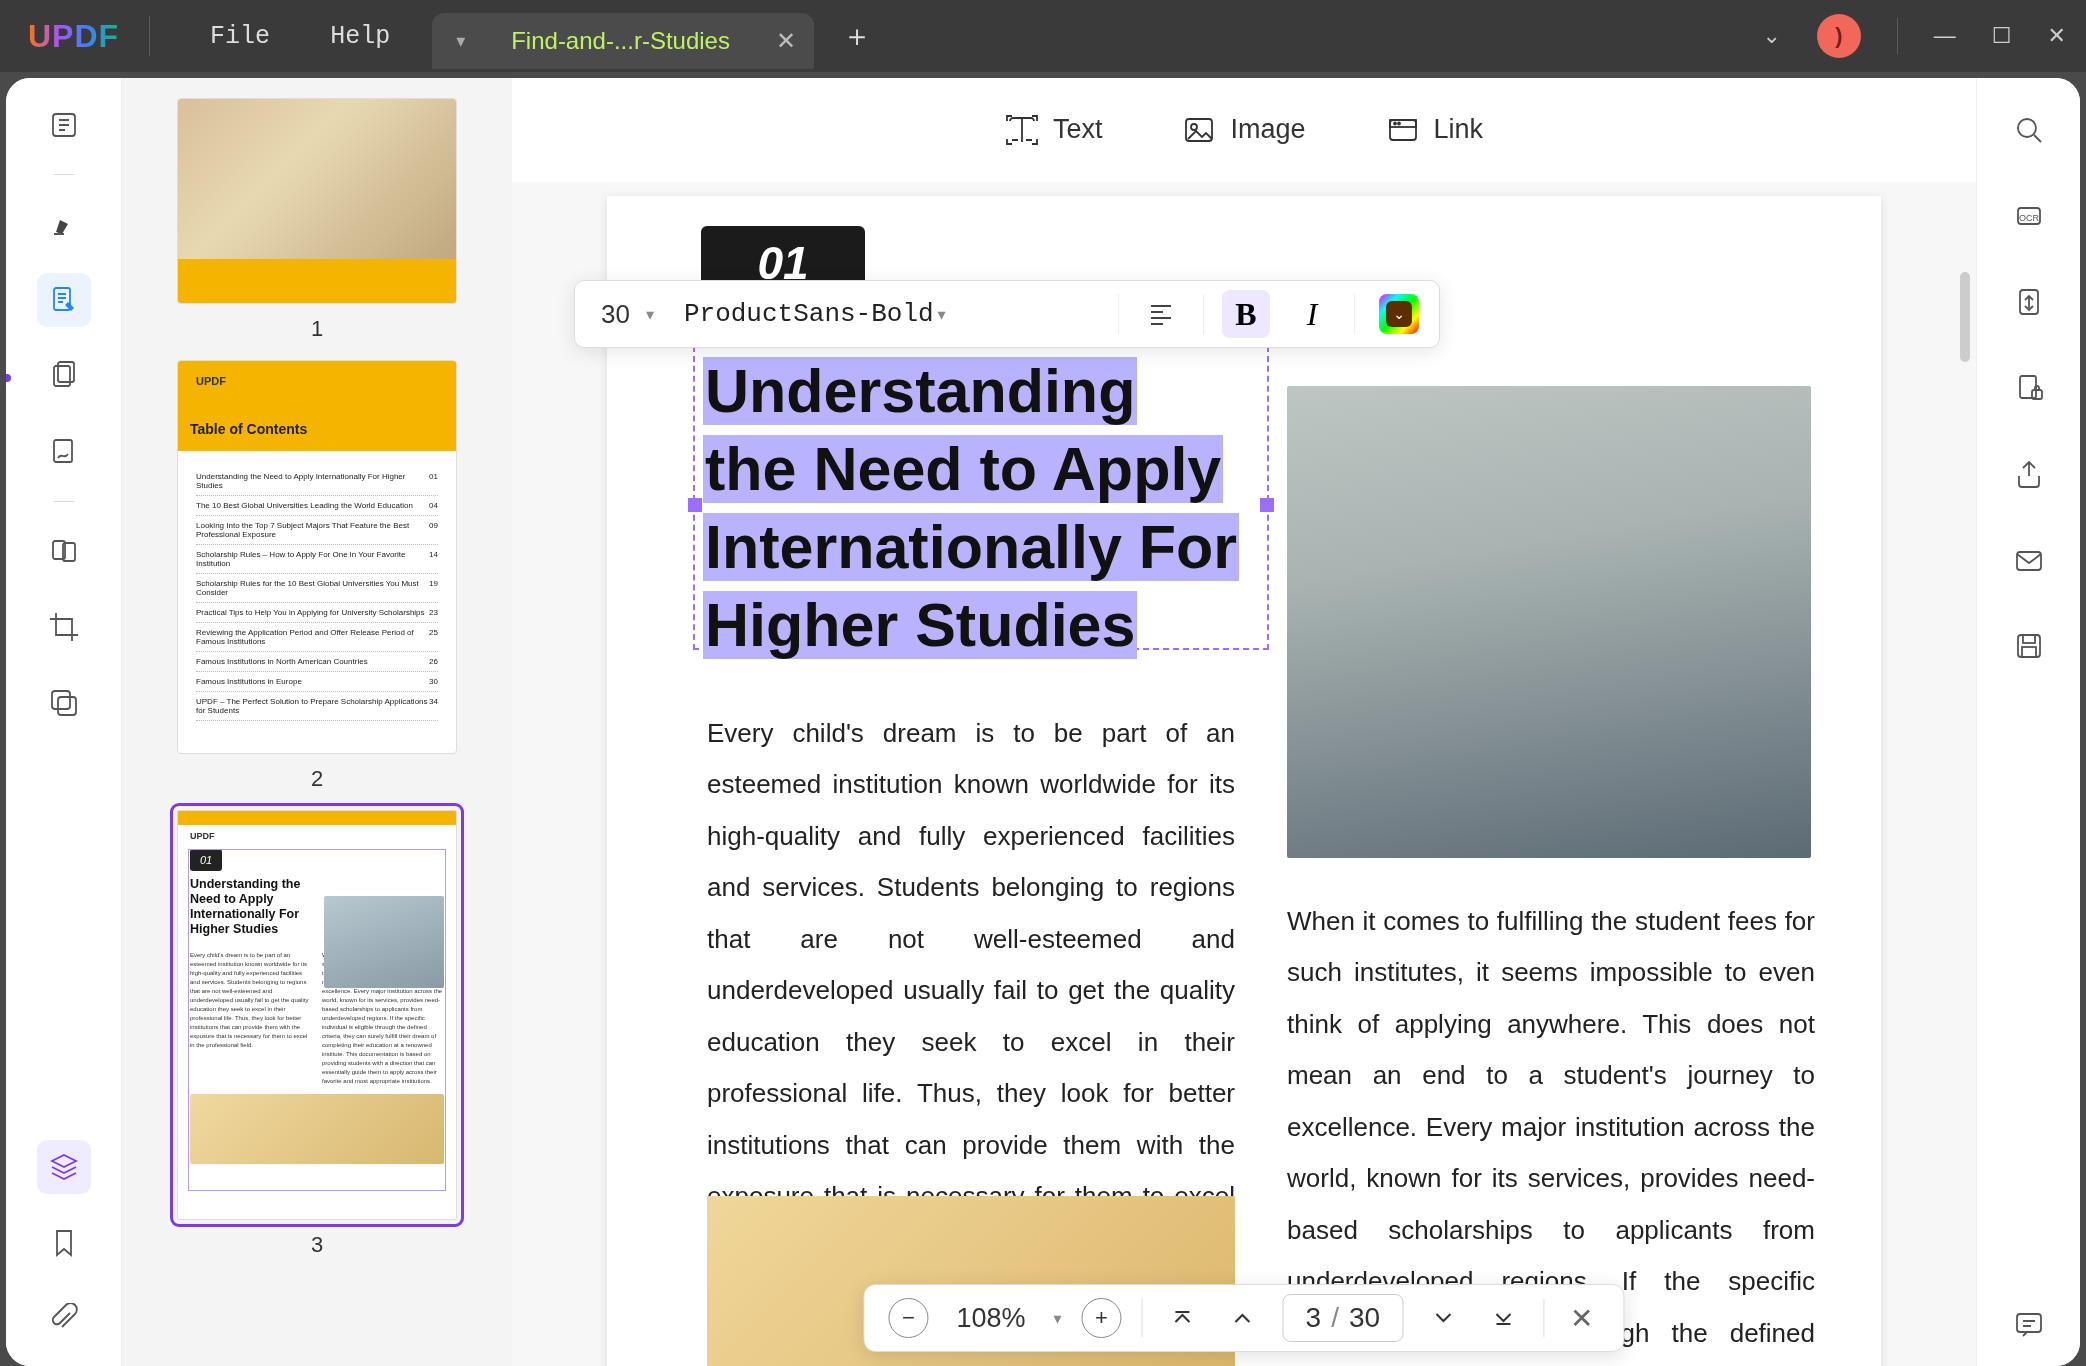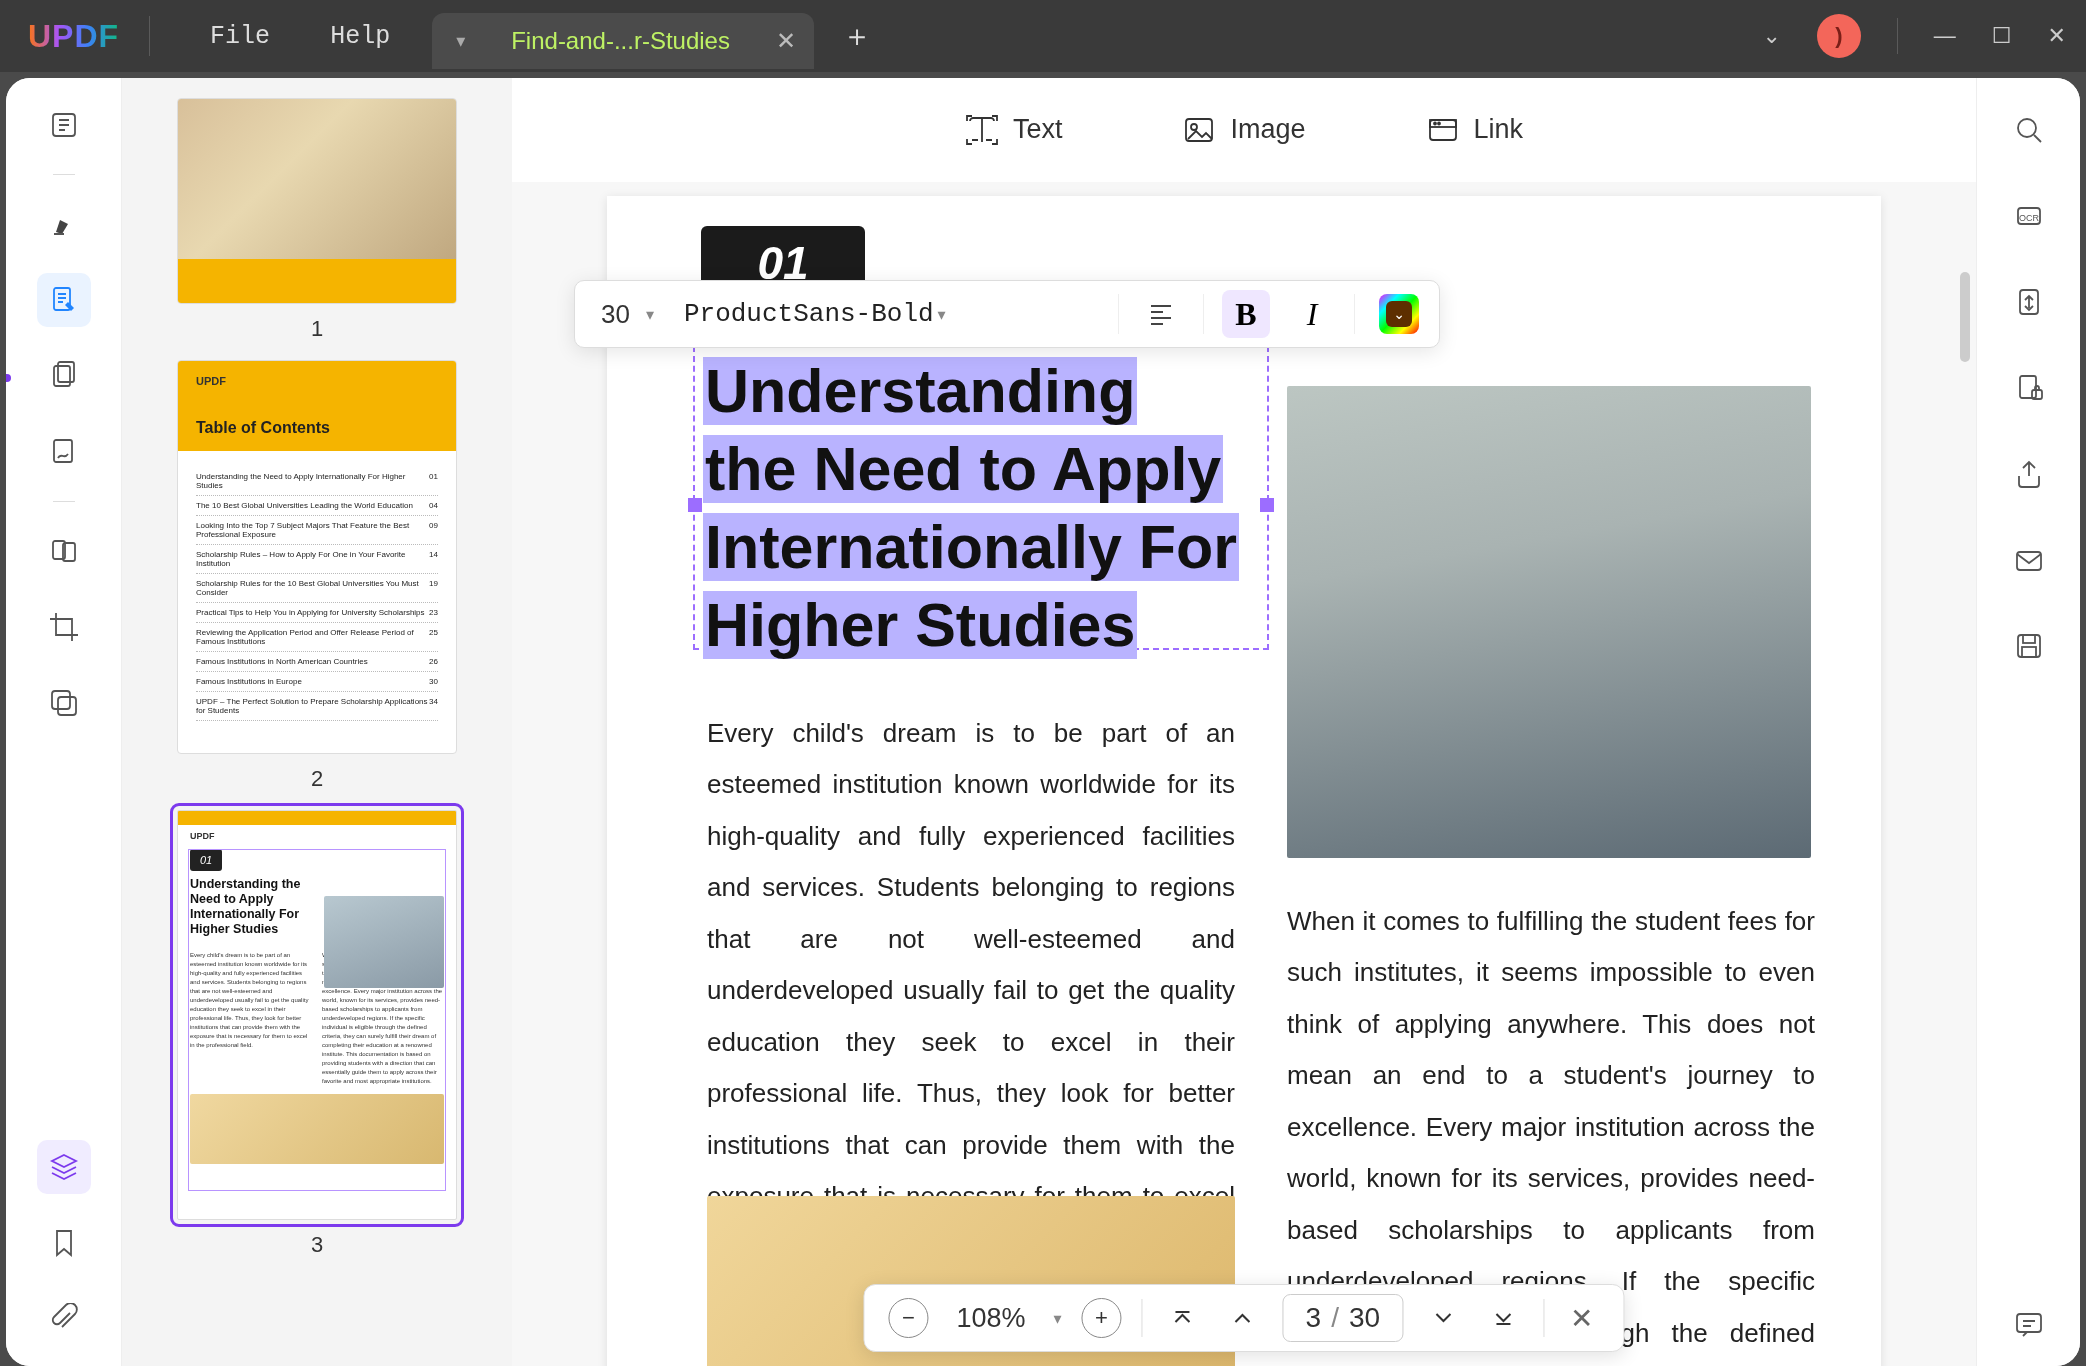--- a/index.html
+++ b/index.html
@@ -46,36 +46,36 @@
   .thumb.selected-inner { position:relative; }
   .thumb.selected-inner::after { content:""; position:absolute; left:10px; right:10px; top:38px; bottom:28px; border:1px solid #b894ff; pointer-events:none; }
   .thumb-num { font-size:22px; color:#333; }
 
   
   .thumb1-img { height:160px; background:
       linear-gradient(135deg,#d8c09a 0%,#e8d8b0 40%,#c0a880 100%); position:relative; }
   .thumb1-bar { height:46px; background:#f5b400; }
   .thumb2-top { height:90px; background:#f5b400; position:relative; padding:14px 18px; }
   .thumb2-top .t-logo { color:#333; font-size:11px; font-weight:600; }
-  .thumb2-top .t-title { position:absolute; left:18px; bottom:14px; font-size:16px; font-weight:700; color:#222; }
+  .thumb2-top .t-title { position:absolute; left:12px; bottom:14px; font-size:14px; font-weight:700; color:#222; }
   .thumb2-body { padding:16px 18px 20px; }
   .thumb2-row { display:flex; justify-content:space-between; font-size:8px; color:#222; padding:5px 0; border-bottom:1px dotted #bbb; }
   .thumb3 { height:410px; position:relative; }
   .thumb3-top { height:14px; background:#f5b400; }
   .thumb3-logo { font-size:9px; font-weight:700; color:#333; margin:6px 0 0 12px; }
   .thumb3-chap { width:32px; height:22px; background:#222; color:#fff; font-size:11px; font-style:italic; display:flex; align-items:center; justify-content:center; margin:8px 0 6px 12px; border-radius:3px; }
   .thumb3-h { font-size:12.5px; font-weight:700; line-height:1.2; color:#111; padding:0 12px; max-width:160px; }
   .thumb3-img { position:absolute; right:12px; top:85px; width:120px; height:92px; background:linear-gradient(160deg,#b8c8d0,#8a9aa6); border-radius:2px; }
   .thumb3-cols { display:flex; gap:10px; padding:8px 12px 0; margin-top:6px; }
   .thumb3-col { flex:1; font-size:6px; color:#333; line-height:1.5; }
   .thumb3-img2 { margin:8px 12px 10px; height:70px; background:linear-gradient(135deg,#f0d8a0,#d8b870); border-radius:2px; }
 
   
   .editor { flex:1; background:#fff; display:flex; flex-direction:column; position:relative; }
-  .edit-tabs { height:104px; display:flex; align-items:center; justify-content:center; gap:120px; border-bottom:1px solid transparent;text-align:right; }
+  .edit-tabs { height:104px; display:flex; align-items:center; justify-content:center; gap:80px; border-bottom:1px solid transparent;text-align:right; }
   .etab { display:flex; align-items:center; gap:14px; font-size:27px; color:#333; cursor:pointer; }
   .etab svg { width:34px; height:34px; stroke:#333; stroke-width:1.8; fill:none; }
 
   .page-scroll { flex:1; background:#f7f7f7; overflow:hidden; position:relative; padding:14px 46px; }
   .page { width:1274px; min-height:1200px; background:#fff; margin:0 auto; position:relative; padding:0; box-shadow:0 2px 10px rgba(0,0,0,.1); }
   .chap-box { position:absolute; left:94px; top:30px; width:164px; height:74px; background:#1b1b1b; border-radius:6px; color:#fff; font-style:italic; font-weight:700; font-size:46px; display:flex; align-items:center; justify-content:center; }
   .sel-frame { position:absolute; left:86px; top:150px; width:576px; height:304px; border:2px dashed #9c6dff; background:rgba(0,0,0,0); }
   .sel-handle { position:absolute; width:14px; height:14px; background:#9c6dff; }
   .heading { position:absolute; left:96px; top:156px; width:560px; font-size:61px; font-weight:700; line-height:1.28; color:#111; }
   .heading span { background:#b9b3ff; padding:0 2px; }

